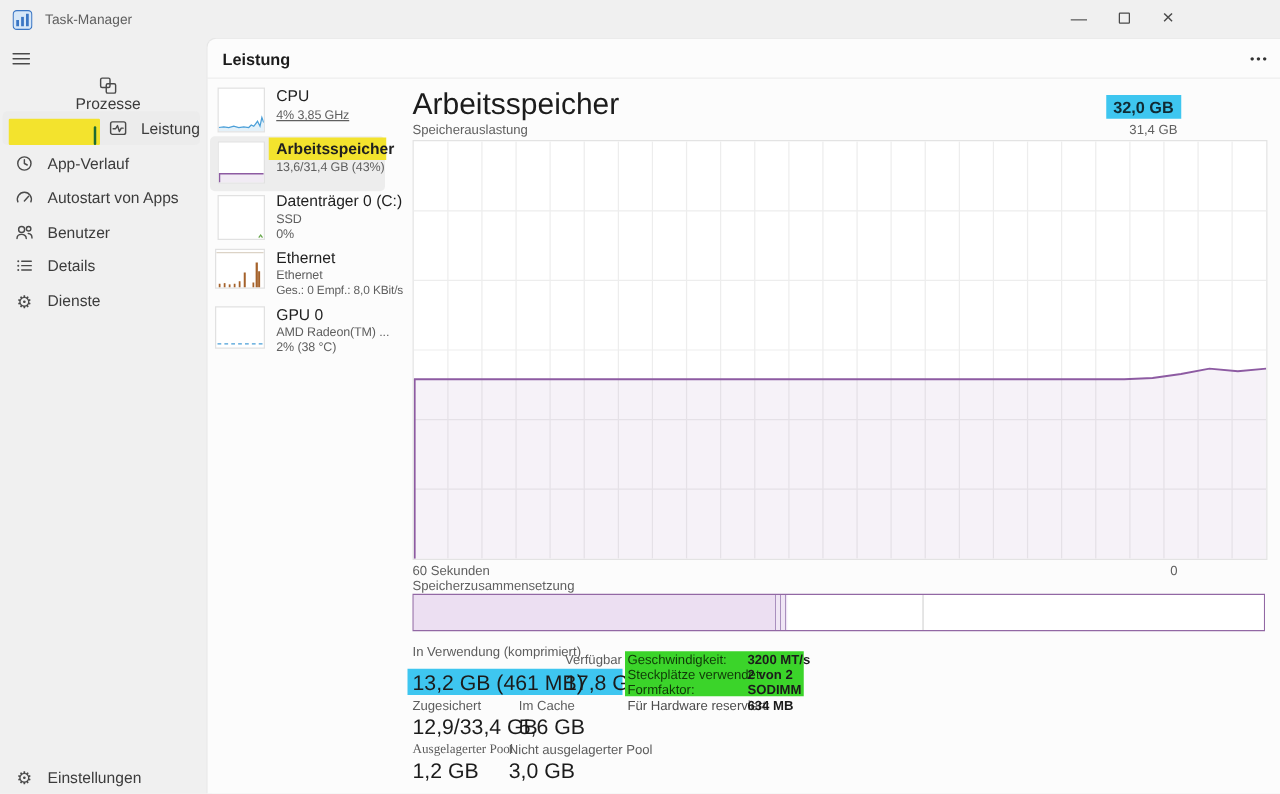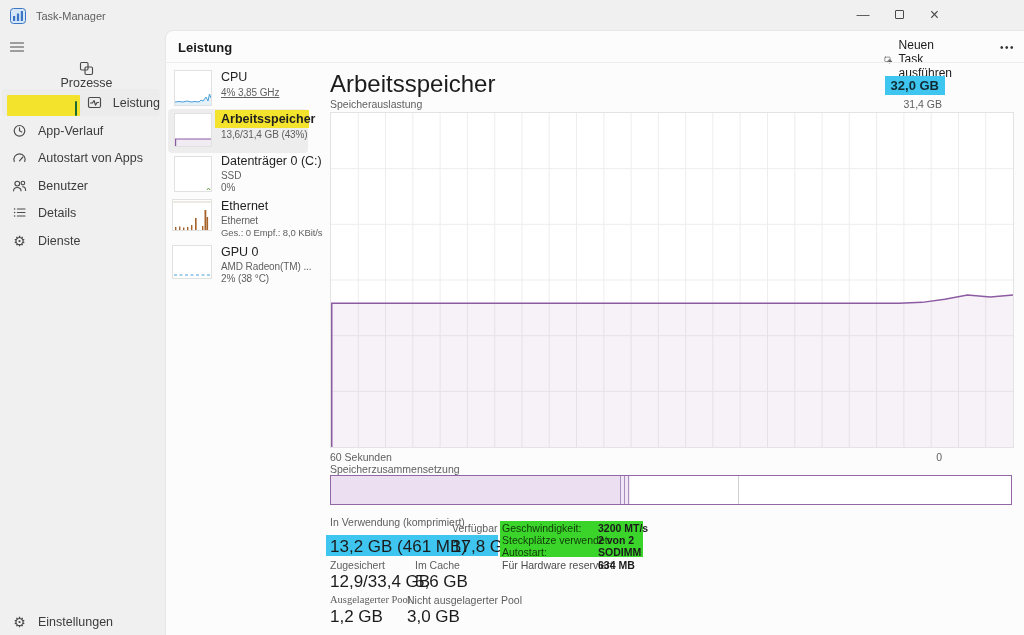--- a/index.html
+++ b/index.html
@@ -178,29 +178,20 @@
   </div>
 
   <div class="nav-item" style="top:608px;">
     <span class="ico gear-glyph">⚙</span>
     <span class="lbl">Einstellungen</span>
   </div>
 
   <div id="card"></div>
   <div class="abs card-header-title" style="left:178px; top:40px;">Leistung</div>
 
-  <div class="abs newtask" style="left:884px; top:38px;">
-    <svg class="lineicon" width="15" height="15" viewBox="0 0 15 15">
-      <rect x="1.5" y="2.8" width="10.5" height="8.8" rx="1.3"></rect>
-      <circle cx="11.1" cy="11.2" r="3.1" fill="#fcfcfc" stroke="#1a1a1a"></circle>
-      <line x1="11.1" y1="9.6" x2="11.1" y2="12.8" stroke="#1a1a1a"></line>
-      <line x1="9.5" y1="11.2" x2="12.7" y2="11.2" stroke="#1a1a1a"></line>
-    </svg>
-    <span>Neuen Task ausführen</span>
-  </div>
   <div class="abs more-dots" style="left:1000px; top:42px;">
     <span>•••</span>
   </div>
   <div class="hdr-divider"></div>
 
   <div>
     <div class="thumb" style="left:174px; top:70px; width:38px; height:36px;">
       <svg width="36" height="34" viewBox="0 0 36 34">
         <polygon points="0,31 4,30.5 8,31 12,30 16,31 20,30.5 24,31 26,29 28,30 31,26 33,30 34.5,23 36,27 36,34 0,34" fill="rgba(74,159,216,0.15)"></polygon>
         <polyline points="0,31 4,30.5 8,31 12,30 16,31 20,30.5 24,31 26,29 28,30 31,26 33,30 34.5,23 36,27" fill="none" stroke="#4a9fd8" stroke-width="1"></polyline>
@@ -341,21 +332,21 @@
   <div class="green-box"></div>
   <div class="hw-row" style="left:502px; top:522px;">
     <span class="hw-lbl hl">Geschwindigkeit:</span>
     <span class="hw-val">3200 MT/s</span>
   </div>
   <div class="hw-row" style="left:502px; top:534px;">
     <span class="hw-lbl hl">Steckplätze verwendet:</span>
     <span class="hw-val">2 von 2</span>
   </div>
   <div class="hw-row" style="left:502px; top:546px;">
-    <span class="hw-lbl hl">Autostart:</span>
+    <span class="hw-lbl hl">Formfaktor:</span>
     <span class="hw-val">SODIMM</span>
   </div>
   <div class="hw-row" style="left:502px; top:559px;">
     <span class="hw-lbl">Für Hardware reserviert:</span>
     <span class="hw-val">634 MB</span>
   </div>
 
 </div>
 
 </body></html>

